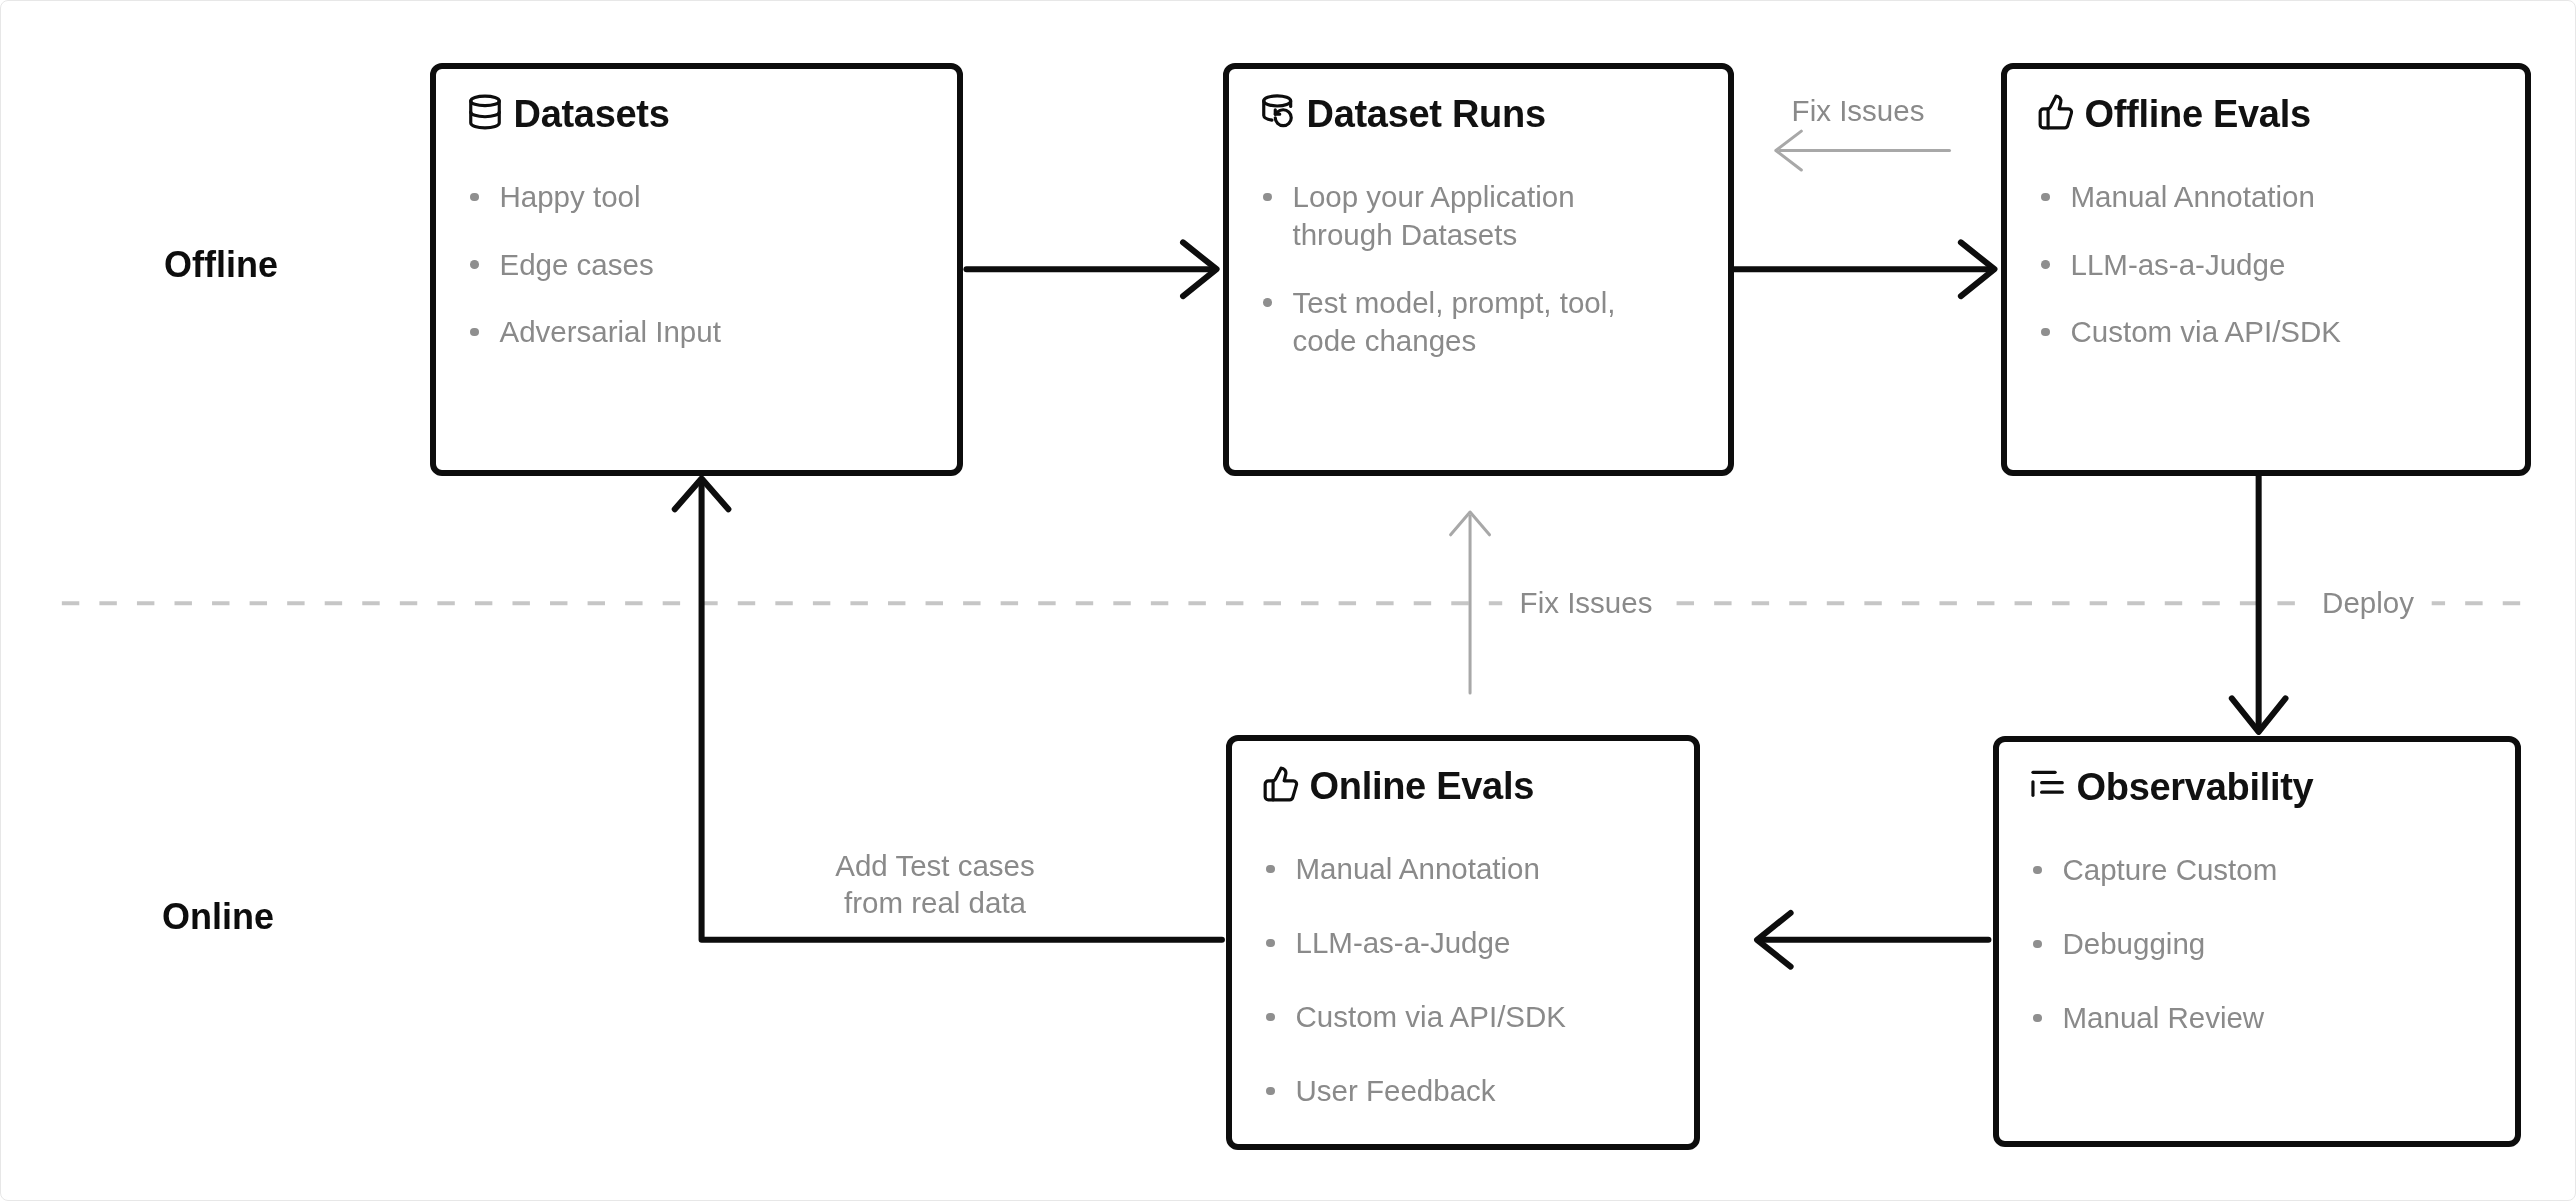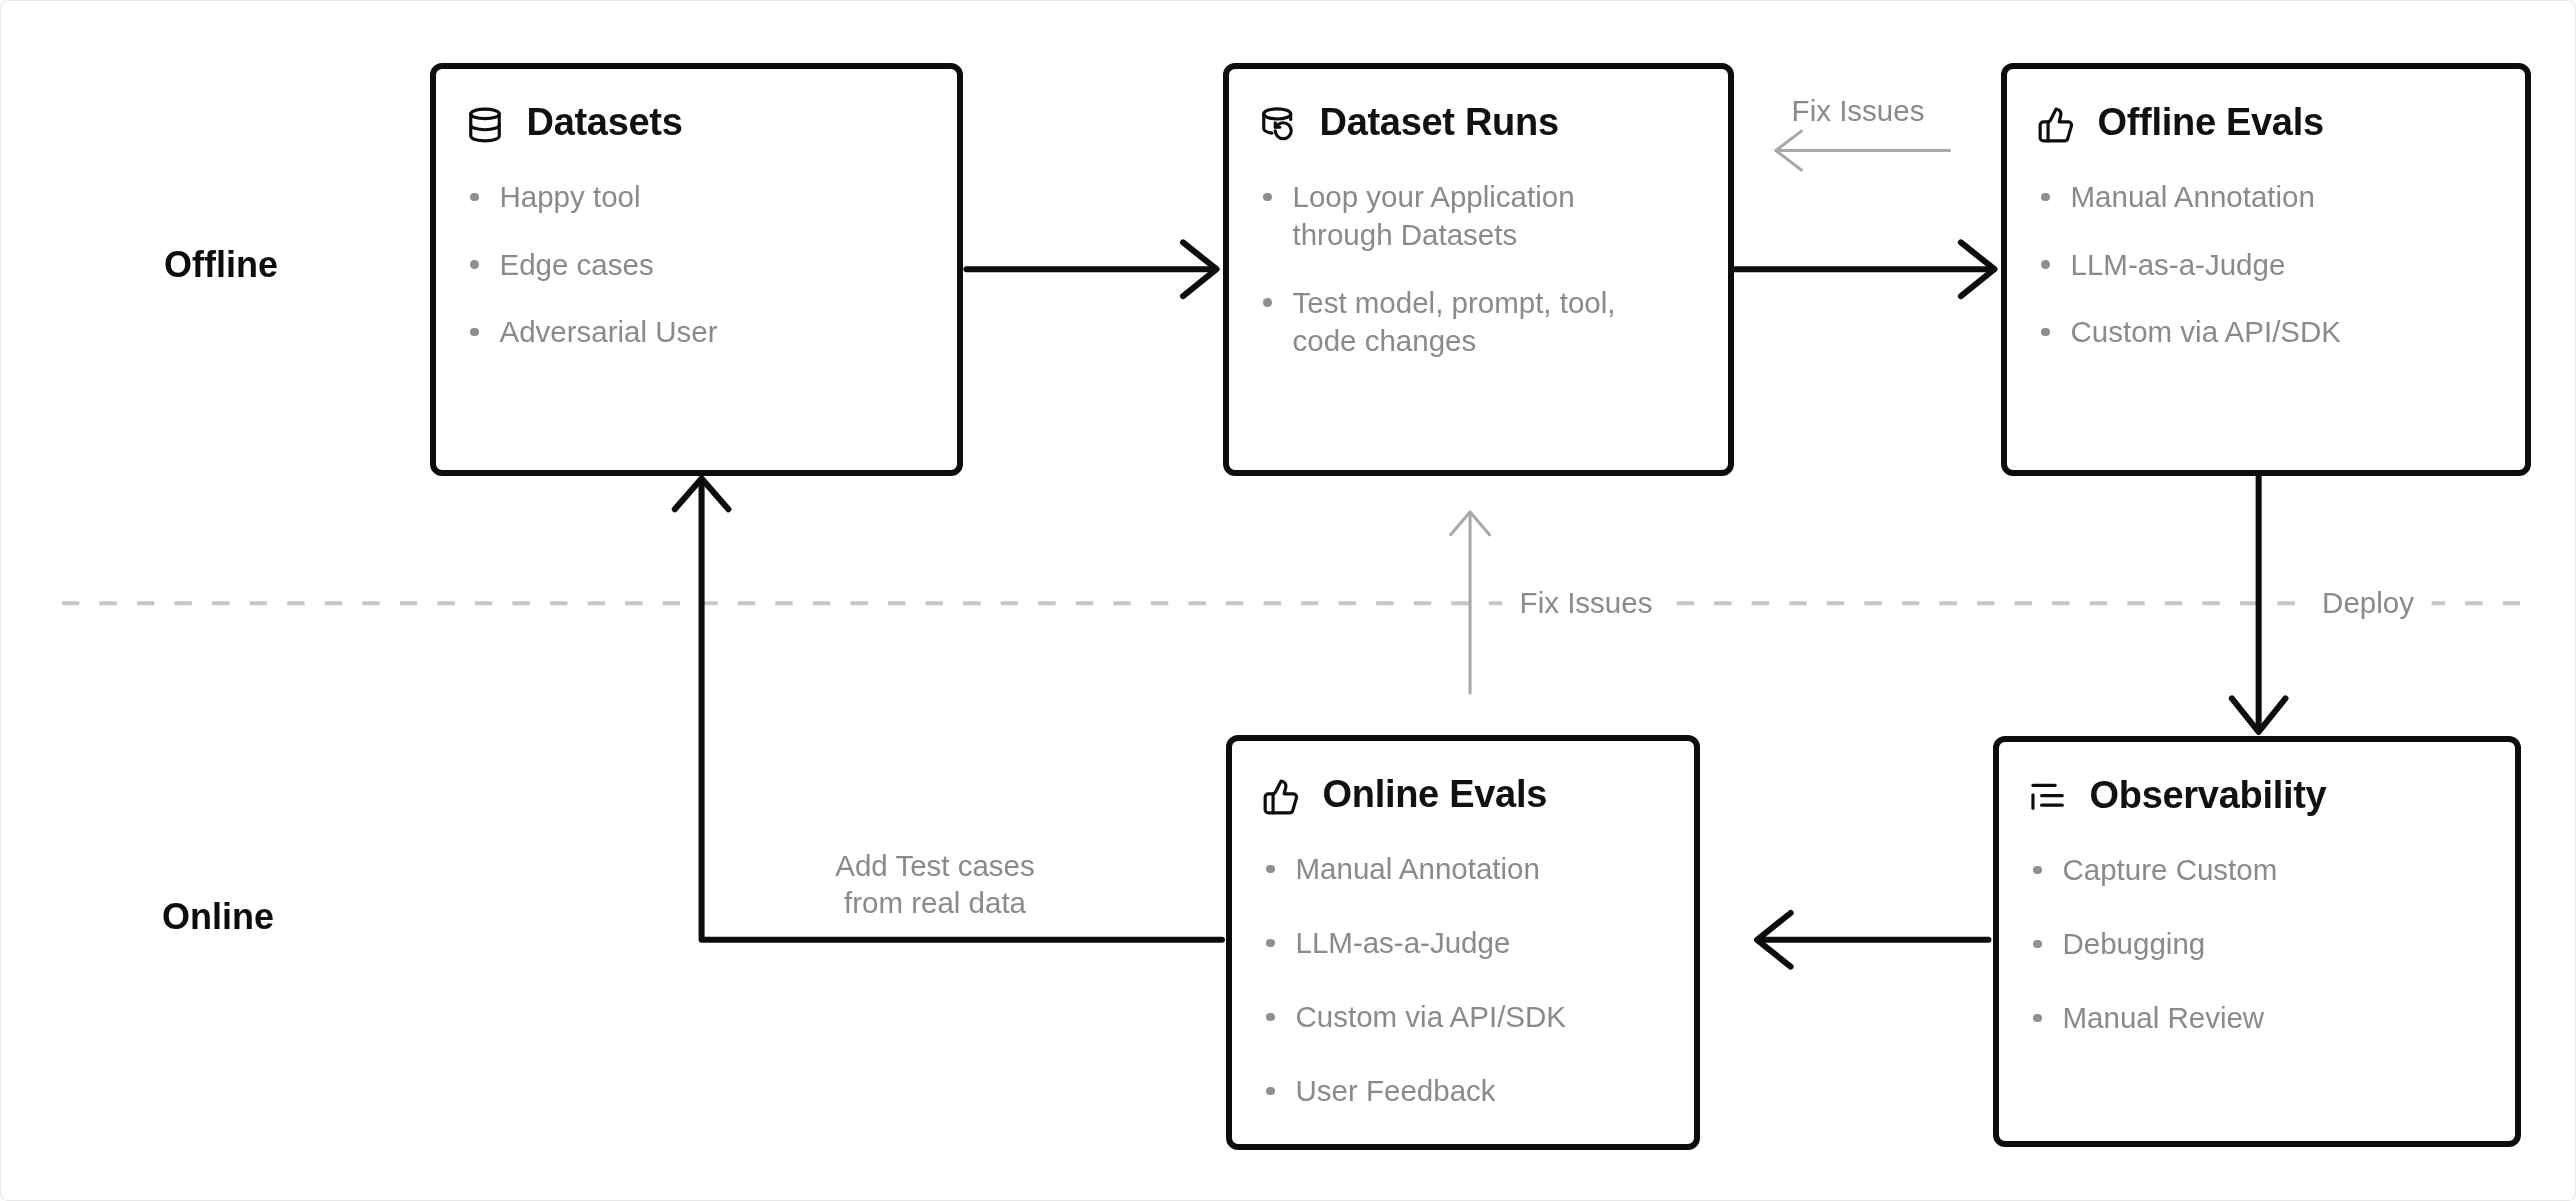--- a/index.html
+++ b/index.html
@@ -1,20 +1,20 @@
 <!DOCTYPE html>
 <html style="font-size:10.7px"><head>
 <meta charset="utf-8">
 <style>
   html,body{margin:0;padding:0;background:#ffffff;}
   body{width:2576px;height:1201px;position:relative;font-family:"Liberation Sans",sans-serif;}
   .canvas{position:absolute;inset:0;background:#ffffff;border:1.3px solid #e7e7e7;border-radius:8px;overflow:hidden;box-sizing:border-box;}
   .edges{position:absolute;left:0;top:0;width:2576px;height:1201px;}
   .box{position:absolute;background:#ffffff;border:6px solid #0d0d0d;border-radius:12px;box-sizing:border-box;padding:24px 29.5px;}
-  .title-row{display:flex;align-items:flex-end;gap:23px;height:51px;}
+  .title-row{display:flex;align-items:flex-start;gap:10px;height:51px;}
   .icon{width:38px;height:38px;flex:0 0 38px;stroke:#0d0d0d;fill:none;stroke-width:2;stroke-linecap:round;stroke-linejoin:round;}
   .box-title{font-size:38px;font-weight:700;color:#111111;letter-spacing:-0.3px;white-space:nowrap;}
   .items{list-style:none;margin:34px 0 0 0;padding:0;}
   .items li{position:relative;padding-left:34px;font-size:29.5px;line-height:38px;color:#8a8a8a;white-space:pre-line;margin-bottom:29.5px;}
   .items li::before{content:"";position:absolute;left:4.7px;top:14.8px;width:8.7px;height:8.7px;border-radius:50%;background:#8f8f8f;}
   .row-bottom .items li{margin-bottom:36px;}
   .section-label{position:absolute;transform:translate(-50%,-50%);font-size:36px;font-weight:700;color:#0d0d0d;white-space:nowrap;}
   .edge-label{position:absolute;transform:translate(-50%,-50%);font-size:29.5px;color:#8a8a8a;white-space:pre-line;text-align:center;line-height:37px;}
   .on-dash{background:#ffffff;padding:0 17.4px;line-height:42px;white-space:nowrap;}
 </style>
@@ -77,21 +77,21 @@
       <svg class="icon" viewBox="0 0 24 24">
         <ellipse cx="12" cy="5" rx="9" ry="3"></ellipse>
         <path d="M3 5 V19 A9 3 0 0 0 21 19 V5"></path>
         <path d="M3 12 A9 3 0 0 0 21 12"></path>
       </svg>
       <div class="box-title">Datasets</div>
     </div>
     <ul class="items">
       <li>Happy tool</li>
       <li>Edge cases</li>
-      <li>Adversarial User</li>
+      <li>Adversarial Input</li>
     </ul>
   </div>
 
   <div class="box row-top" style="left:1222px;top:62px;width:511px;height:413px;">
     <div class="title-row">
       <svg class="icon" viewBox="0 0 24 24">
         <ellipse cx="11.5" cy="5" rx="8.5" ry="3.2"></ellipse>
         <path d="M3 5 V14.2 A8.5 3.2 0 0 0 8.2 17.1"></path>
         <path d="M20 5 V8.5"></path>
         <g transform="translate(8.6,8.9) scale(0.56)" stroke-width="3.6">

